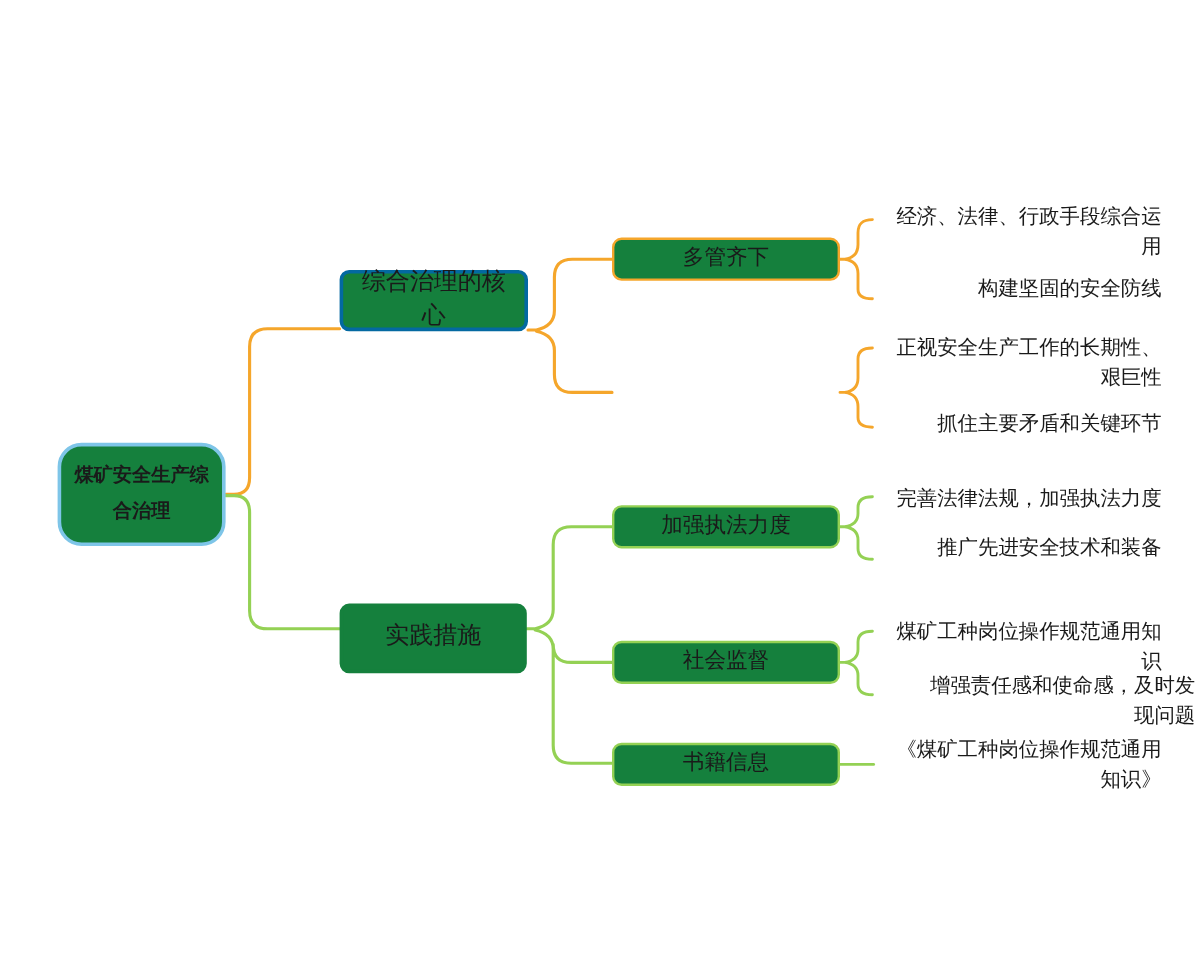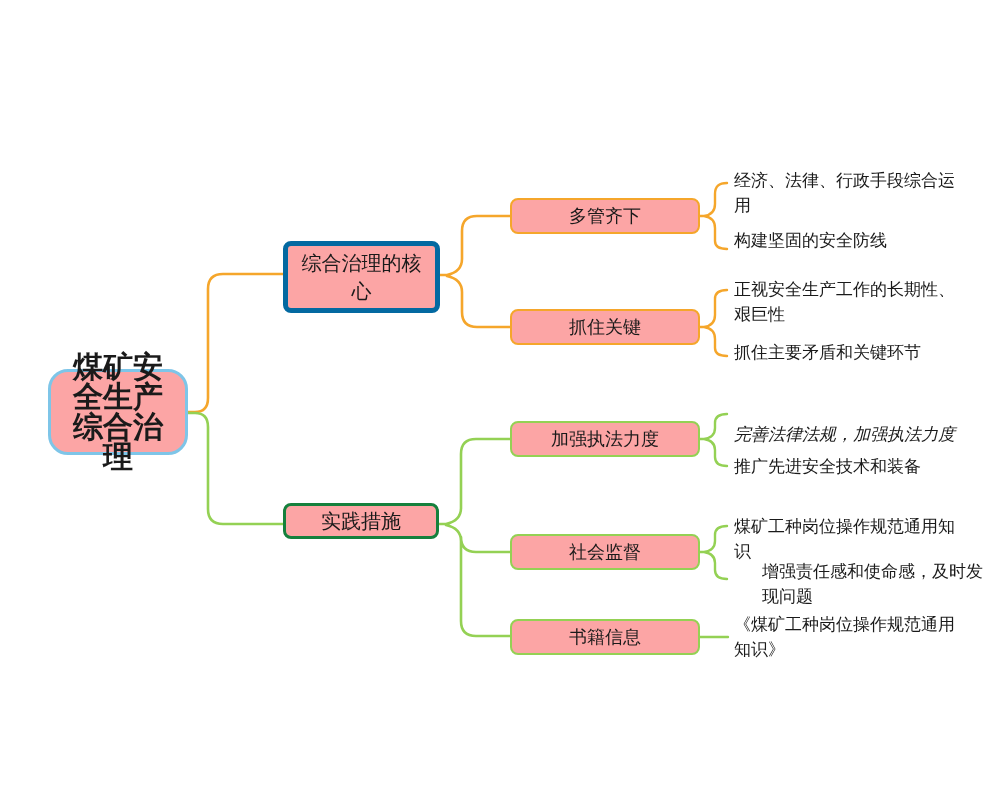--- a/index.html
+++ b/index.html
@@ -7,64 +7,65 @@
     position:relative;
     width:1000px;height:800px;
     background:#ffffff;
     font-family:"Liberation Serif","DejaVu Serif",serif;
     color:#1a1a1a;
     overflow:hidden;
   }
   svg.connectors{position:absolute;left:0;top:0;width:1000px;height:800px;}
   .node{
     position:absolute;
-    background:#fca5a5;
+    background:#15803d;
     display:flex;align-items:center;justify-content:center;
     text-align:center;
     box-sizing:border-box;
+    font-family:Liberation Mono, monospace;
   }
   .node-root{
     left:48px;top:369px;width:140px;height:86px;
     border:3px solid #7EC5E8;border-radius:20px;
-    font-size:30px;font-weight:bold;line-height:30px;
+    font-size:16px;font-weight:bold;line-height:30px;
     padding:2px 10px;
     text-align:center;
   }
   .node-branch{
     border-radius:8px;
     font-size:20px;line-height:28px;
     padding:2px 10px;
   }
-  .node-core{left:283px;top:241px;width:157px;height:72px;border:5px solid #0369a1;}
-  .node-practice{left:283px;top:503px;width:156px;height:36px;border:3px solid #15803d;}
+  .node-core{left:283px;top:225px;width:157px;height:51px;border:3px solid #0369a1;}
+  .node-practice{left:283px;top:503px;width:156px;height:58px;border:3px solid #15803d;}
   .node-child{
     left:510px;width:190px;height:36px;
     border-radius:8px;
     font-size:18px;line-height:24px;
     padding:1px 8px;
   }
   .child-orange{border:2.5px solid #F5A62B;}
   .child-green{border:2.5px solid #94D154;}
   .node-duo{top:198px;}
   .node-zhua{top:309px;}
   .node-fazhi{top:421px;}
   .node-shehui{top:534px;}
   .node-shuji{top:619px;}
   .leaf{
     position:absolute;
     left:734px;width:234px;
     font-size:17px;line-height:25px;
-    text-align:left;
+    text-align:right;
   }
   .leaf-1{top:168px;}
   .leaf-2{top:228px;}
   .leaf-3{top:277px;}
   .leaf-4{top:340px;}
-  .leaf-5{top:422px;font-style:italic;}
-  .leaf-6{top:454px;}
+  .leaf-5{top:403px;}
+  .leaf-6{top:444px;}
   .leaf-7{top:514px;}
   .leaf-8{top:559px;margin-left:28px;}
   .leaf-9{top:612px;}
 </style>
 </head>
 <body>
 
 <div class="canvas">
 
   <svg class="connectors" viewBox="0 0 1000 800" fill="none" stroke-linecap="round" stroke-linejoin="round">
@@ -94,21 +95,20 @@
 
     <path stroke="#94D154" stroke-width="2.4" d="M 700 637 L 728 637"></path>
   </svg>
 
   <div class="node node-root">煤矿安全生产综合治理</div>
 
   <div class="node node-branch node-core">综合治理的核心</div>
   <div class="node node-branch node-practice">实践措施</div>
 
   <div class="node node-child child-orange node-duo">多管齐下</div>
-  <div class="node node-child child-orange node-zhua">抓住关键</div>
   <div class="node node-child child-green node-fazhi">加强执法力度</div>
   <div class="node node-child child-green node-shehui">社会监督</div>
   <div class="node node-child child-green node-shuji">书籍信息</div>
 
   <div class="leaf leaf-1">经济、法律、行政手段综合运用</div>
   <div class="leaf leaf-2">构建坚固的安全防线</div>
   <div class="leaf leaf-3">正视安全生产工作的长期性、艰巨性</div>
   <div class="leaf leaf-4">抓住主要矛盾和关键环节</div>
   <div class="leaf leaf-5">完善法律法规，加强执法力度</div>
   <div class="leaf leaf-6">推广先进安全技术和装备</div>

